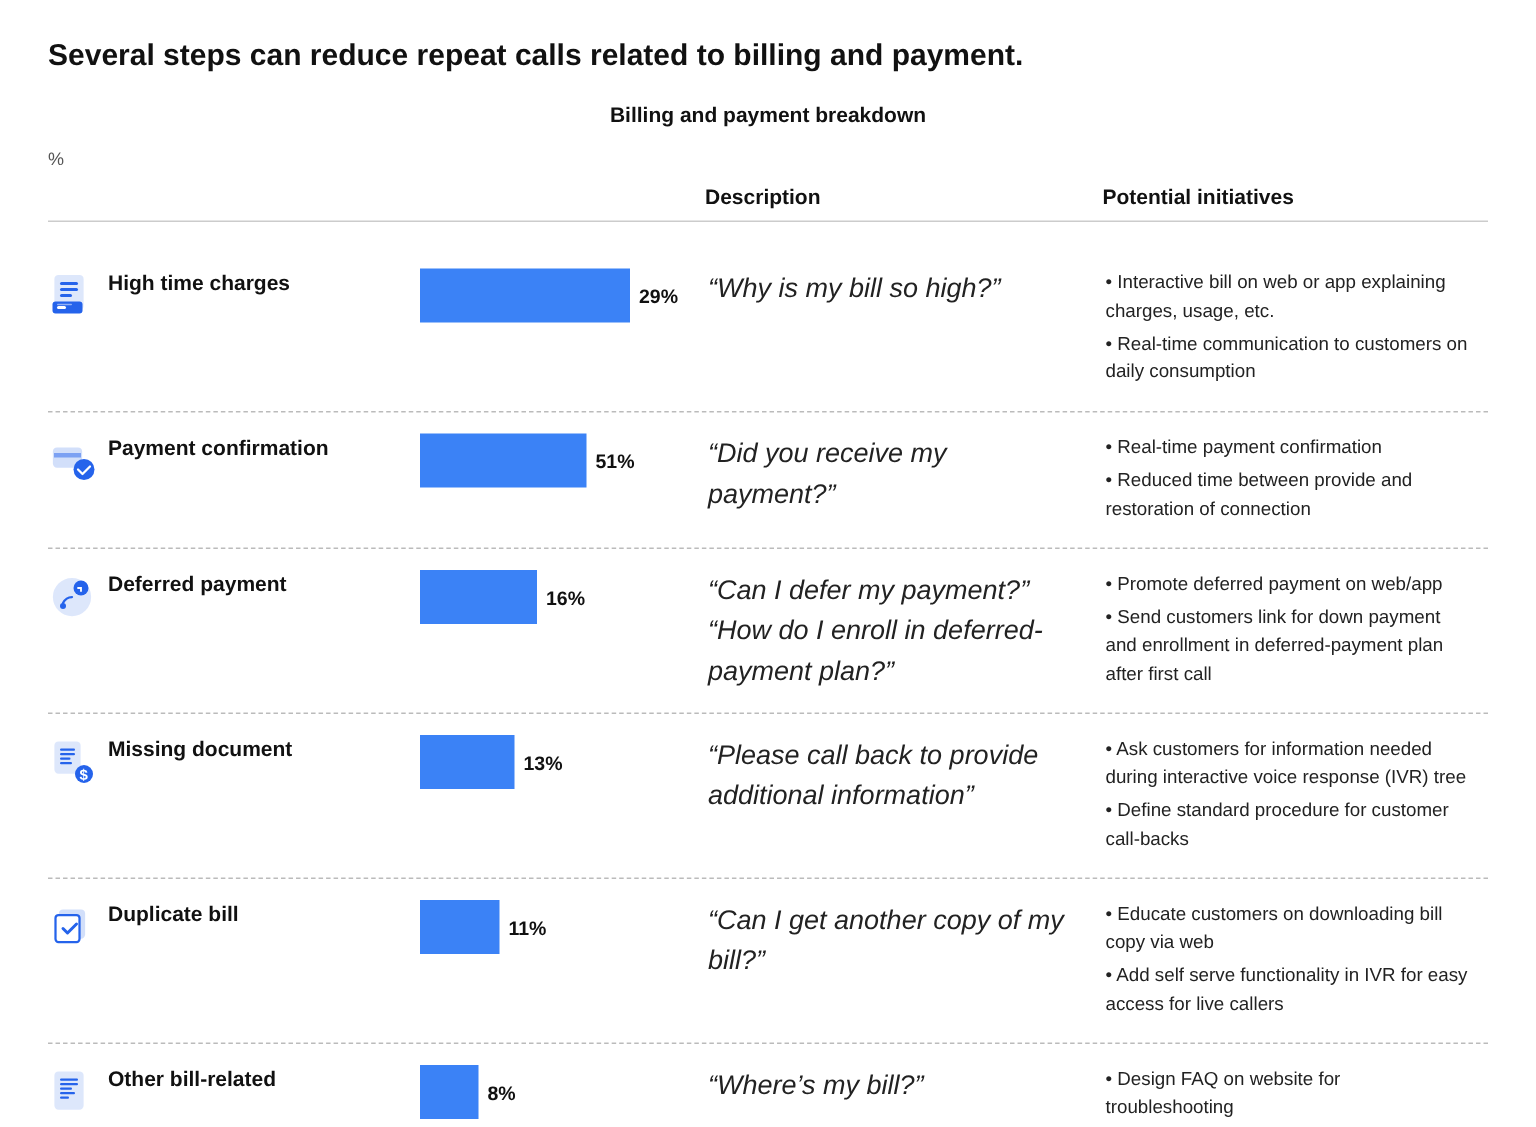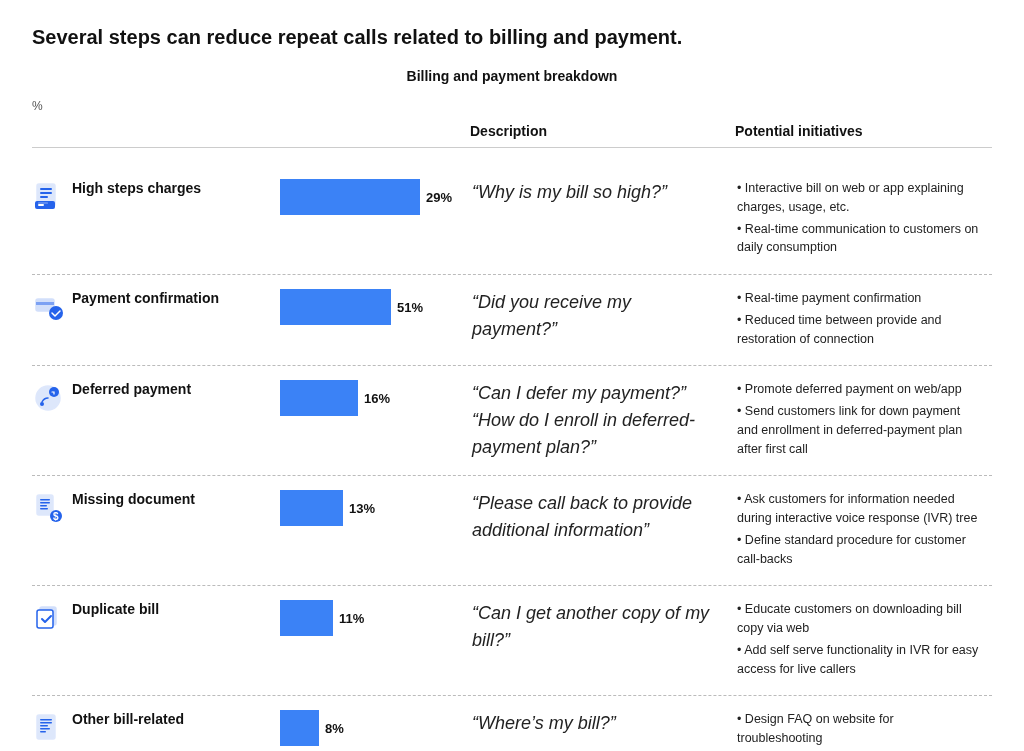--- a/index.html
+++ b/index.html
@@ -130,21 +130,21 @@
         <div class="row-label">
           <div class="row-icon"><svg viewBox="0 0 32 32" fill="none" xmlns="http://www.w3.org/2000/svg">
       <rect x="5" y="3" width="18" height="22" rx="2" fill="#2563eb" opacity="0.15" stroke="#2563eb" stroke-width="1.5"></rect>
       <rect x="8" y="7" width="12" height="2" rx="1" fill="#2563eb"></rect>
       <rect x="8" y="11" width="12" height="2" rx="1" fill="#2563eb"></rect>
       <rect x="8" y="15" width="8" height="2" rx="1" fill="#2563eb"></rect>
       <rect x="3" y="20" width="20" height="8" rx="2" fill="#2563eb"></rect>
       <rect x="6" y="23" width="6" height="2" rx="1" fill="white"></rect>
       <rect x="6" y="21.5" width="10" height="1" rx="0.5" fill="white" opacity="0.5"></rect>
     </svg></div>
-          <span class="row-label-text">High steps charges</span>
+          <span class="row-label-text">High time charges</span>
         </div>
         <div class="bar-cell">
           <div class="bar" style="width: 140px;"></div>
           <span class="bar-pct">29%</span>
         </div>
         <div class="desc-cell">“Why is my bill so high?”</div>
         <div class="initiatives-cell">
           <ul>
             <li>Interactive bill on web or app explaining charges, usage, etc.</li>
             <li>Real-time communication to customers on daily consumption</li>

